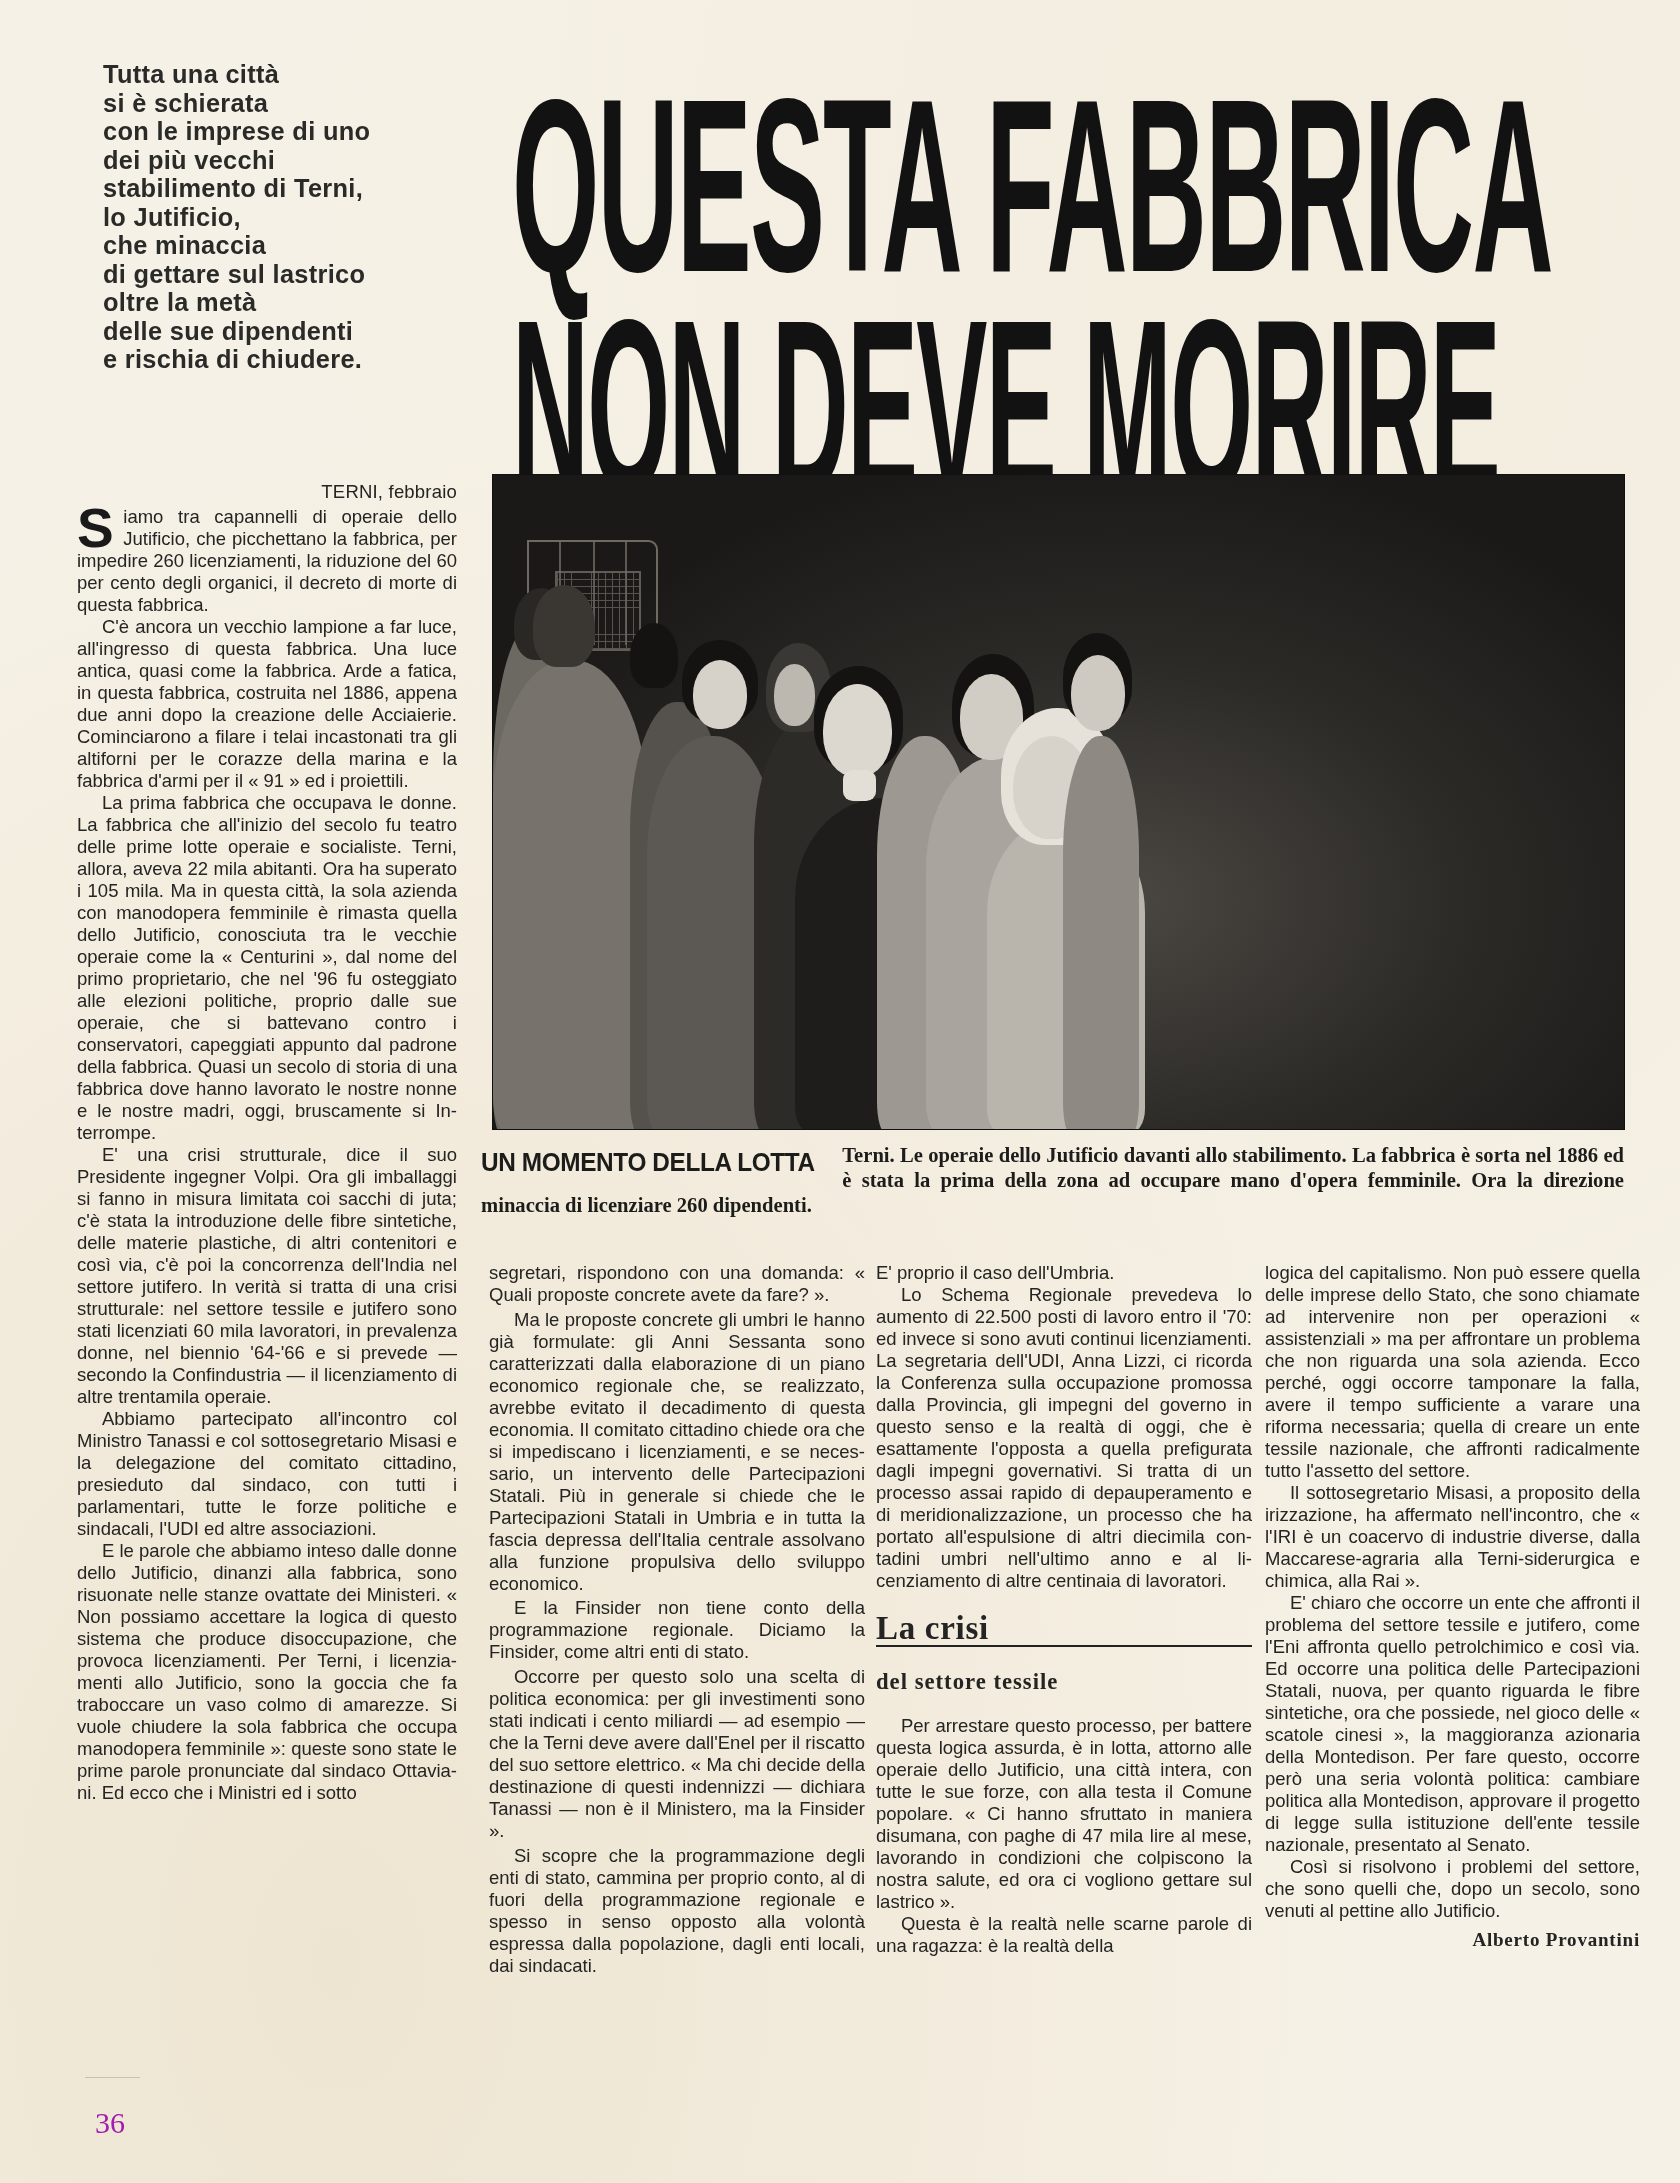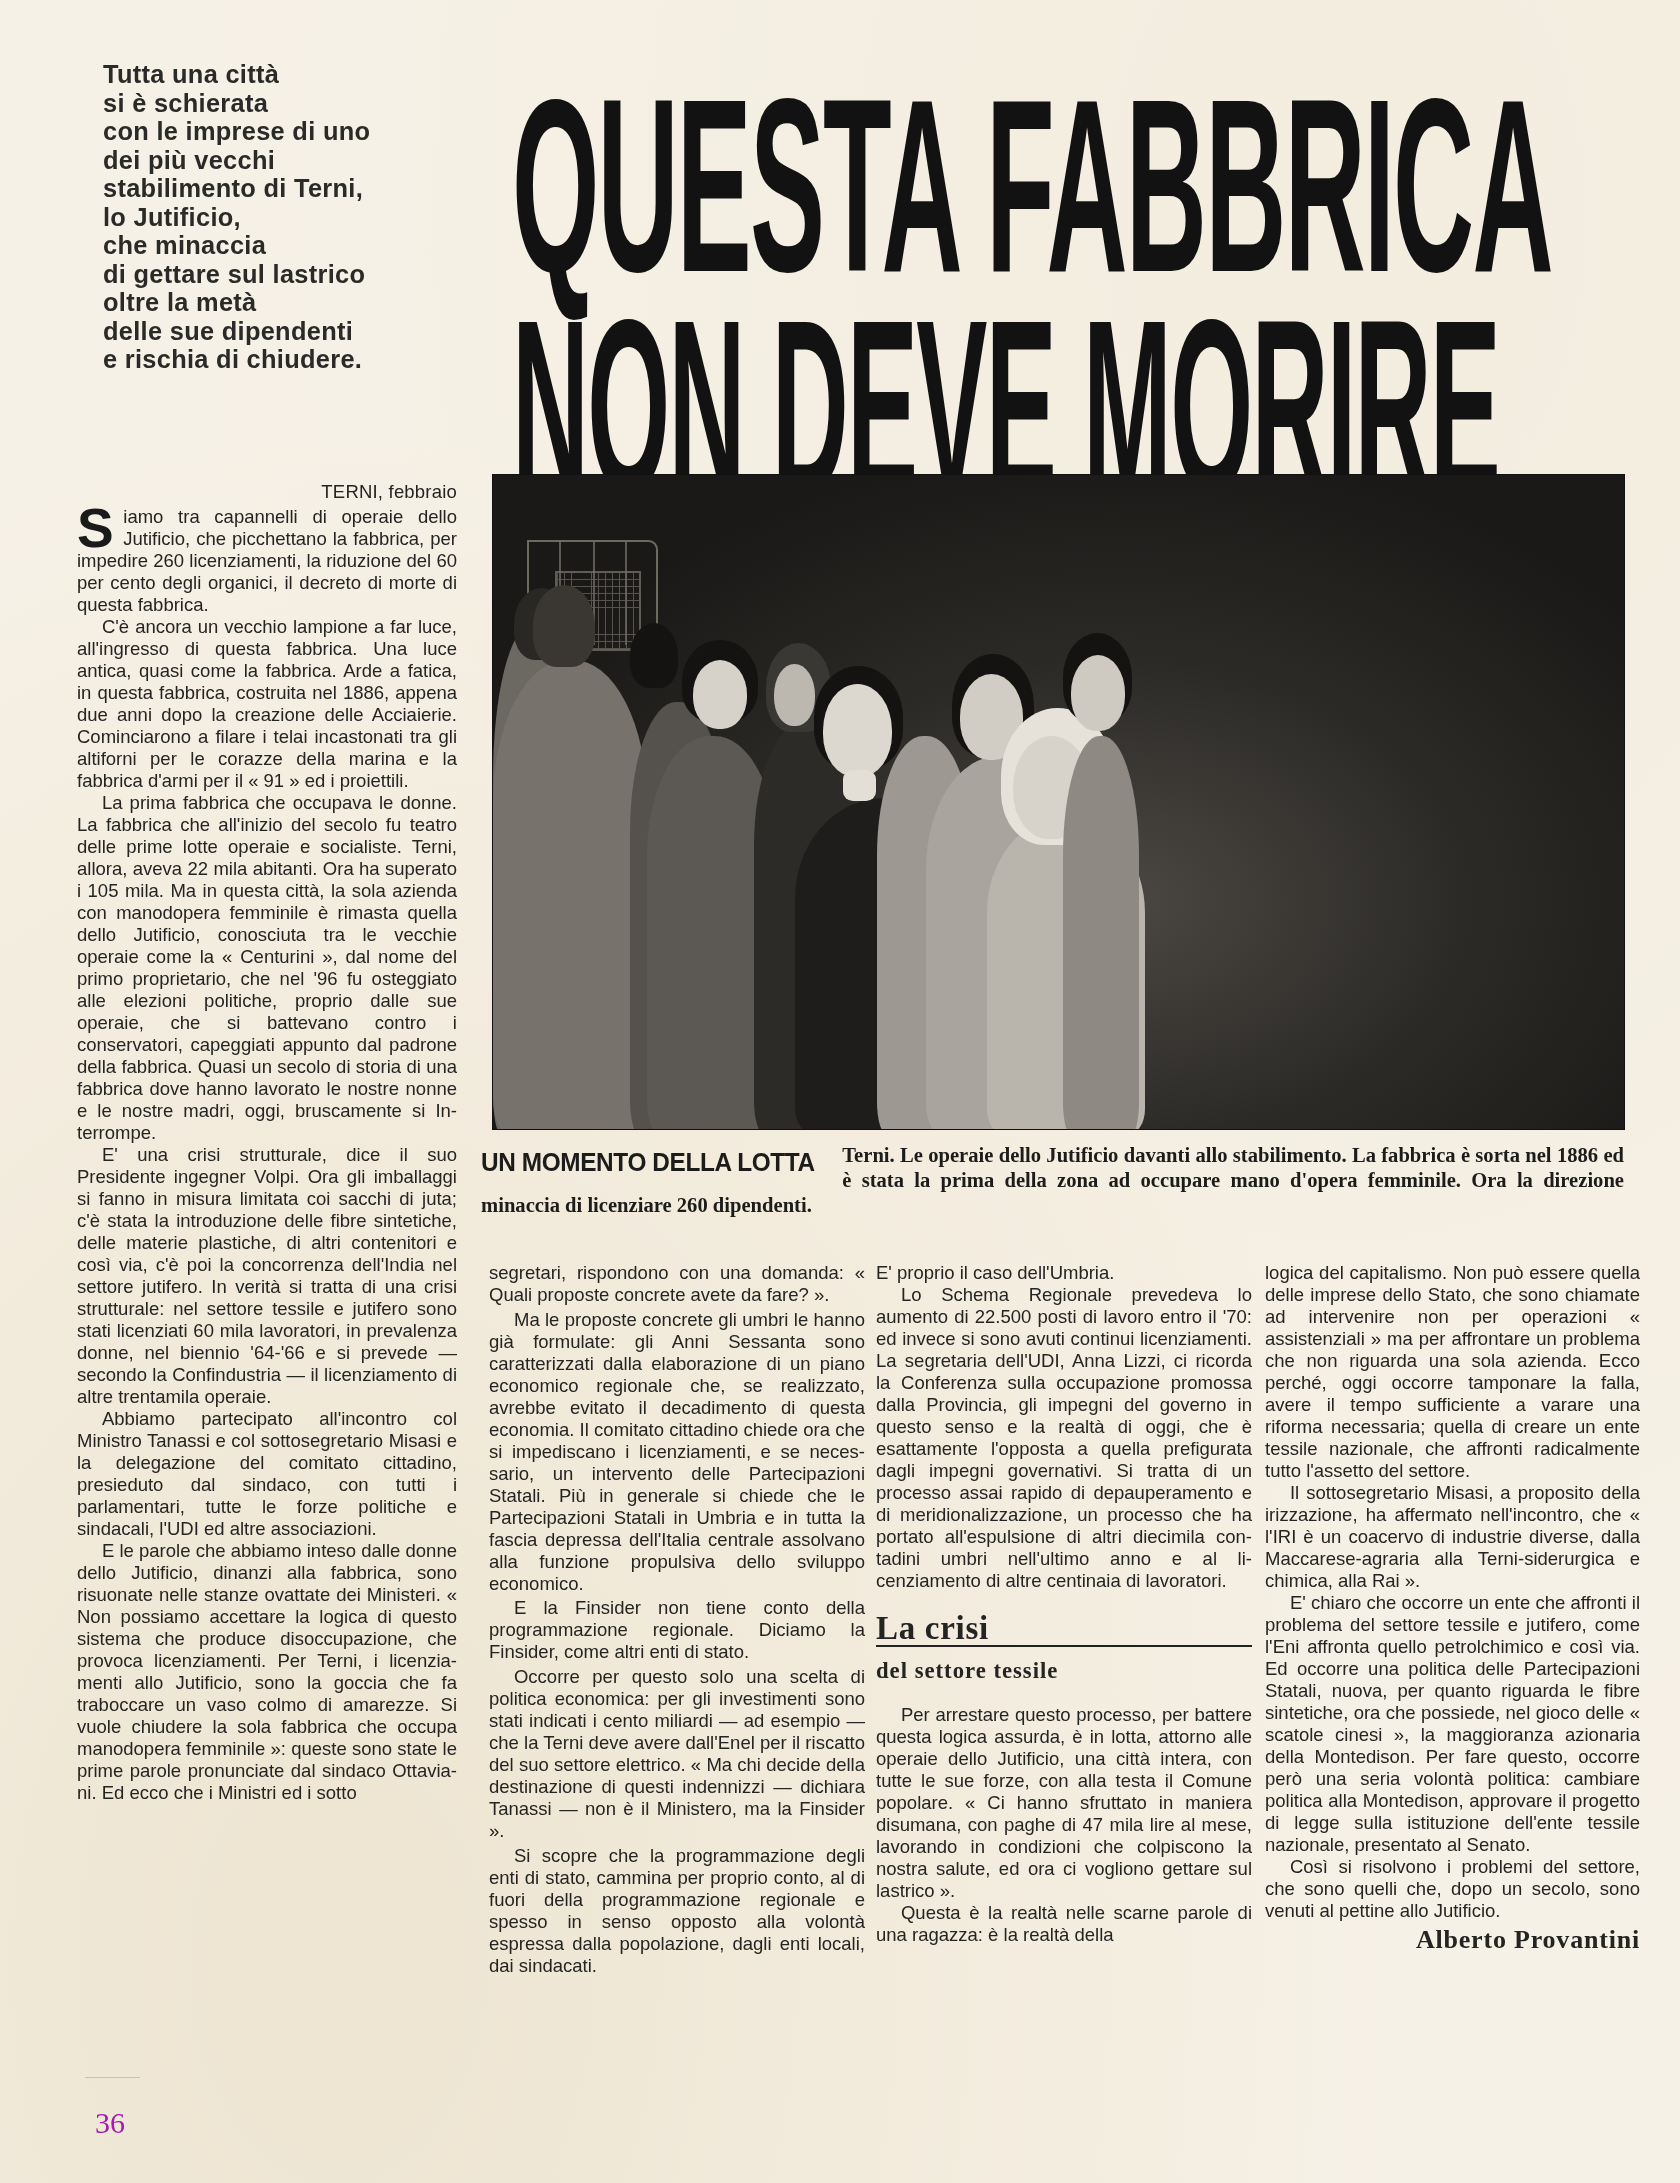--- a/index.html
+++ b/index.html
@@ -92,25 +92,25 @@
     transform: scaleX(0.96); transform-origin: left;
   }
   .subhead { margin: 20.6px 0 18px 0; }
   .subhead .sh1 {
     font-family: "Liberation Serif", serif; font-weight: bold; font-size: 33px;
     line-height: 30px; border-bottom: 2.1px solid #222; padding-bottom: 2.7px;
     letter-spacing: 0.7px;
   }
   .subhead .sh2 {
     font-family: "Liberation Serif", serif; font-weight: bold; font-size: 22.7px;
-    line-height: 30px; margin-top: 9px; letter-spacing: 1px;
+    line-height: 30px; margin-top: 20px; letter-spacing: 1px;
   }
   .signature {
     text-align: right; font-family: "Liberation Serif", serif; font-weight: bold;
-    font-size: 26px; letter-spacing: 0.8px; margin-top: 6.9px;
+    font-size: 19px; letter-spacing: 0.8px; margin-top: 6.9px;
   }
   .pagenum {
     position: absolute; left: 95px; top: 2106px;
     font-family: "Liberation Serif", serif; font-size: 30px; color: #a21caf;
   }
   .rule-footer {
     position: absolute; left: 85px; top: 2077px; width: 55px; height: 0.7px;
     background: #c8c2b4;
   }
 </style>

